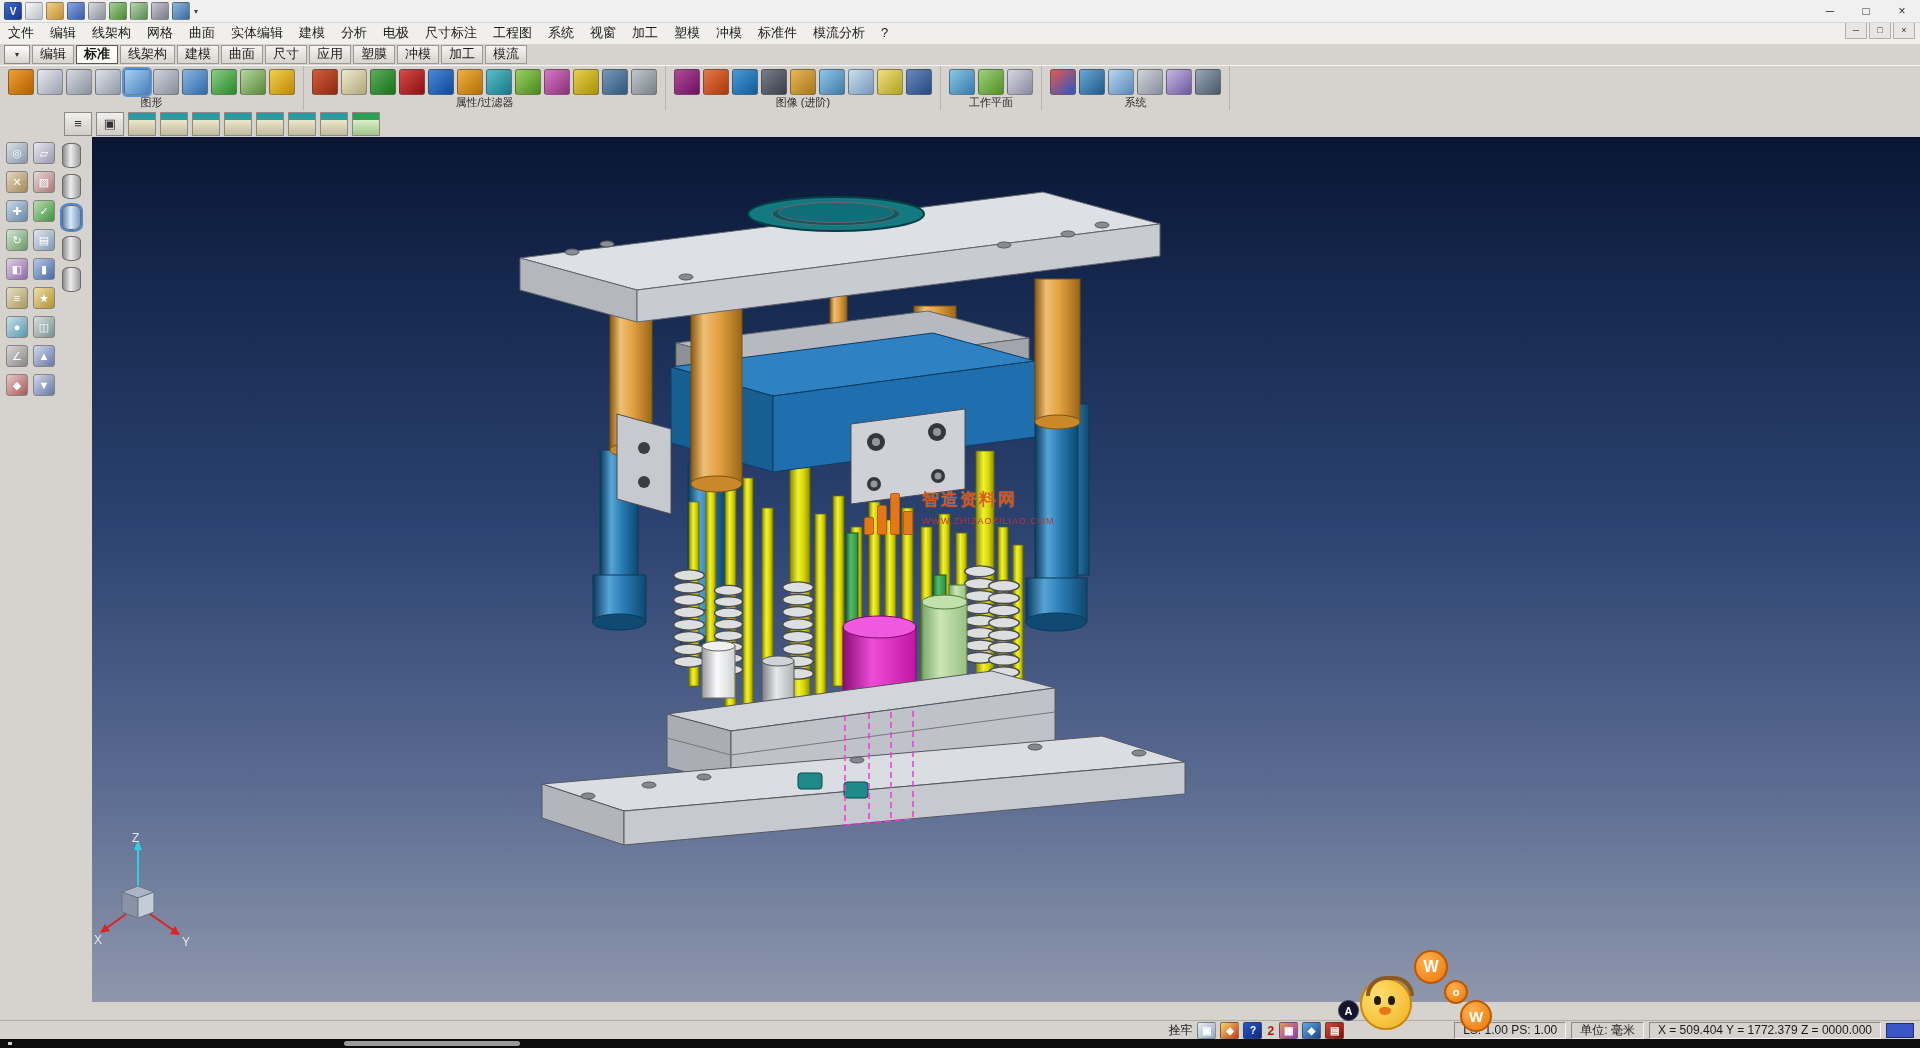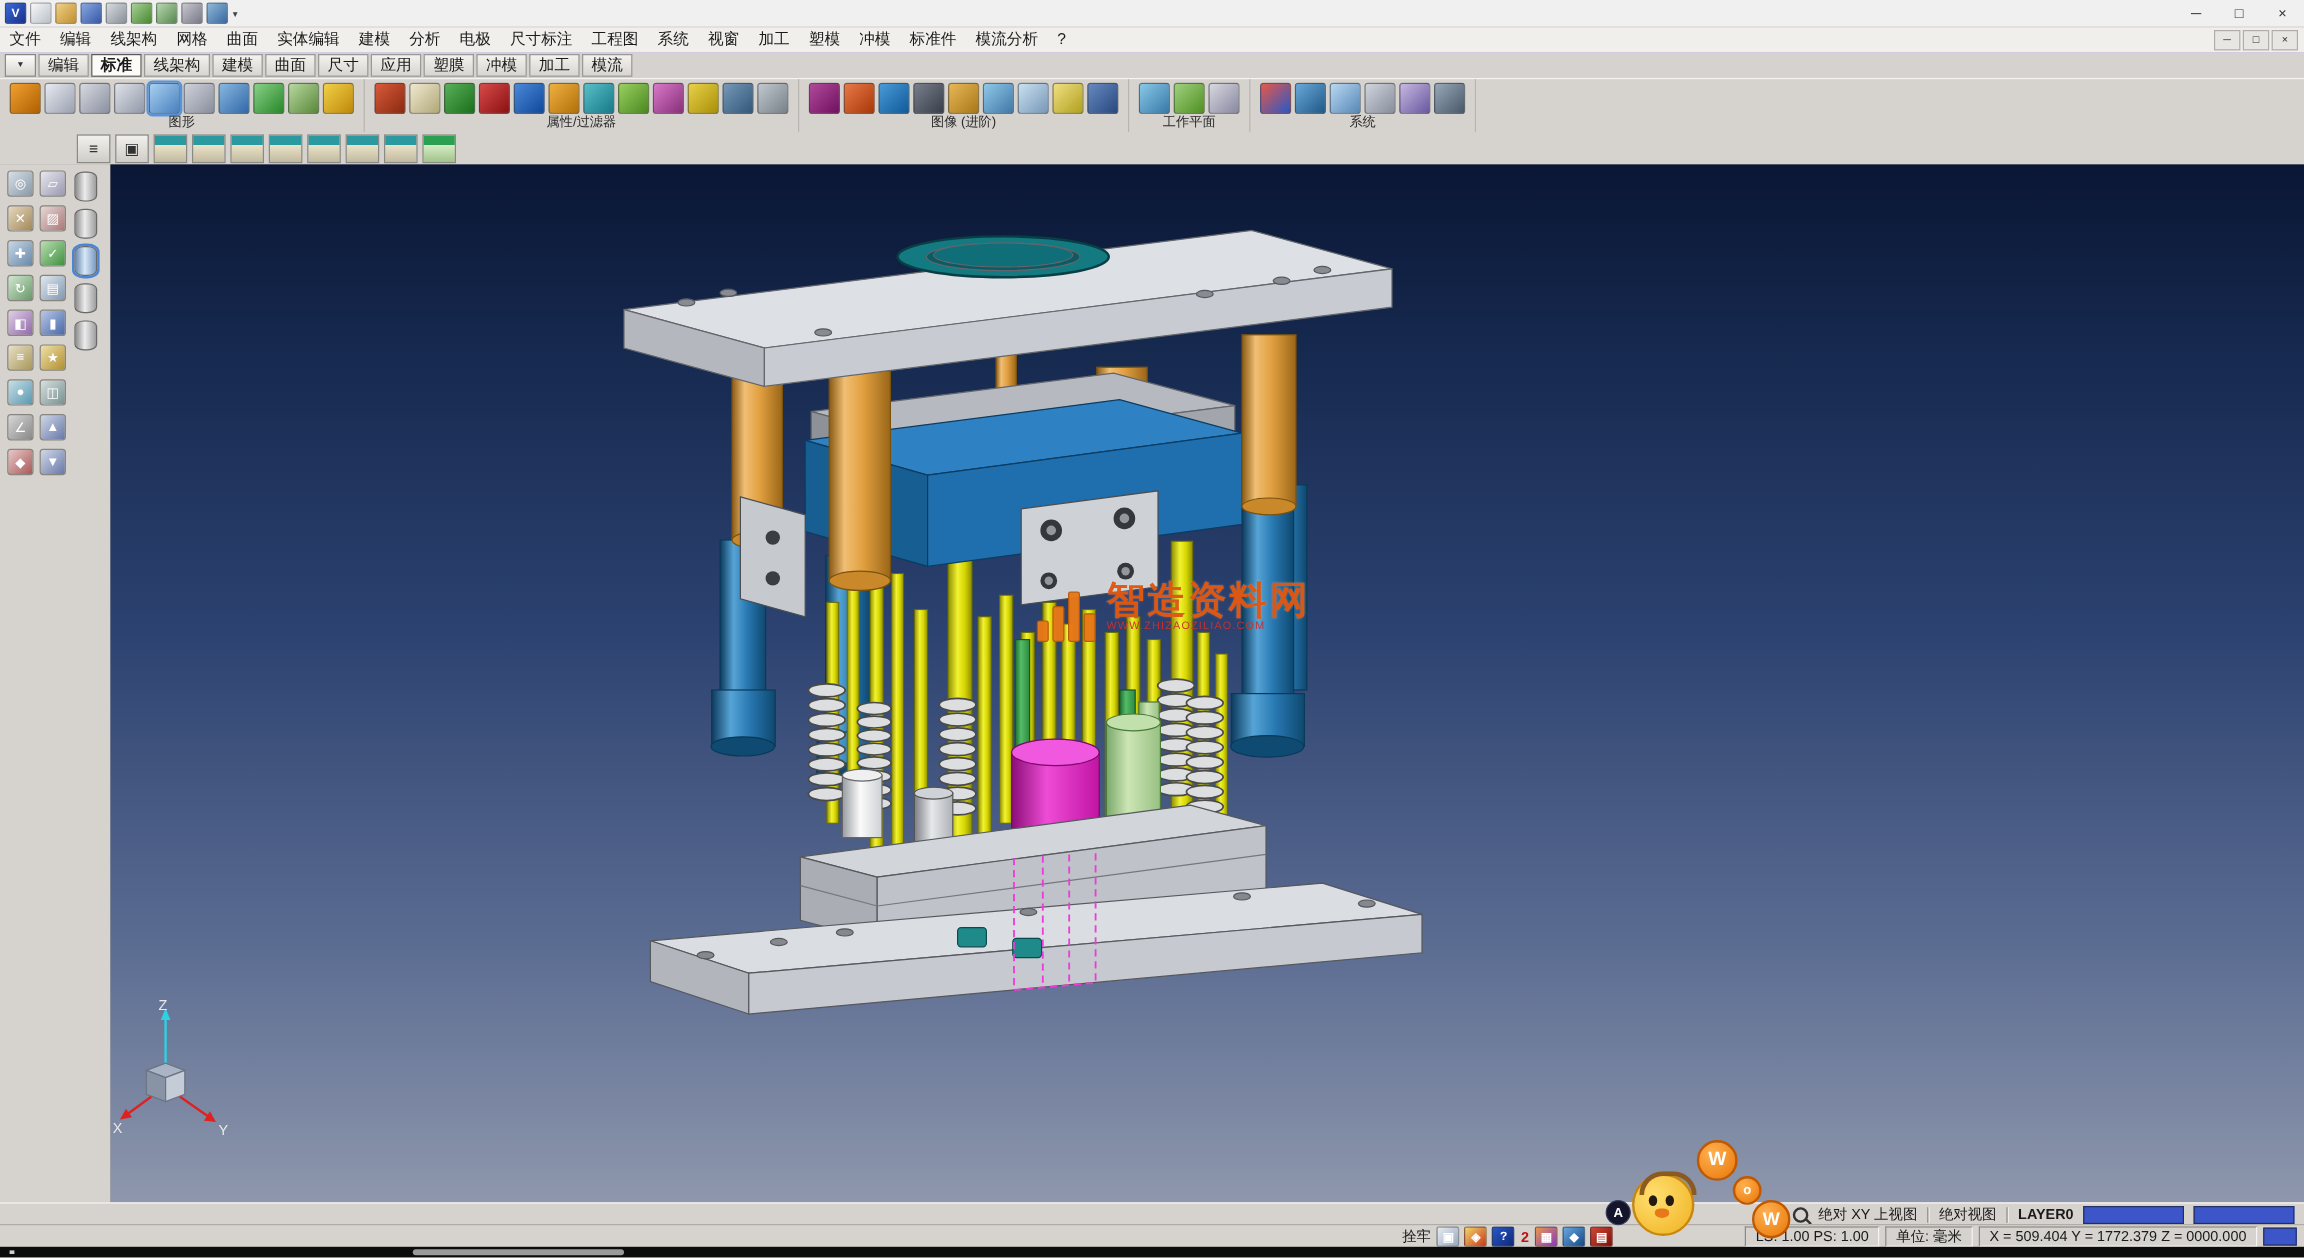--- a/index.html
+++ b/index.html
@@ -8,21 +8,21 @@
   
   .titlebar{position:absolute;left:0;top:0;right:0;height:22px;background:#f0f0f0;border-bottom:1px solid #d8d6d2;display:flex;align-items:center;z-index:30;}
   .qat{display:flex;gap:3px;padding-left:4px;align-items:center;z-index:2;}
   .q-icon{width:16px;height:16px;border-radius:2px;border:1px solid rgba(80,80,80,.4);font-size:10px;font-weight:bold;color:#fff;display:flex;align-items:center;justify-content:center;}
   .q-drop{font-size:8px;color:#444;padding:0 4px;}
   .title-text{position:absolute;left:0;right:0;text-align:center;font-size:13px;color:#1a1a1a;}
   .win-controls{position:absolute;right:0;top:0;height:22px;display:flex;z-index:2;}
   .win-btn{width:36px;display:flex;align-items:center;justify-content:center;font-size:12px;color:#333;}
 
   
-  .menubar{position:absolute;top:22px;left:0;right:0;height:22px;background:#f0efec;border-bottom:5px solid #6d28d9;display:flex;align-items:center;}
+  .menubar{position:absolute;top:22px;left:0;right:0;height:22px;background:#f0efec;border-bottom:5px solid #6d28d9;display:flex;}
   .menu-item{padding:0 8px;font-size:13px;color:#1a1a1a;line-height:22px;white-space:nowrap;}
   .child-controls{margin-left:auto;display:flex;padding-right:5px;gap:2px;}
   .child-btn{width:20px;height:15px;line-height:14px;text-align:center;font-size:9px;color:#333;border:1px solid #b0aeaa;background:#e8e6e2;}
 
   
   .tabbar{position:absolute;top:44px;left:0;right:0;height:21px;background:#d6d3ce;display:flex;align-items:center;gap:2px;padding-left:4px;}
   .tab-drop{width:24px;height:17px;border:1px solid #8a8a84;background:linear-gradient(#fdfdfb,#d8d5d0);font-size:7px;color:#333;display:flex;align-items:center;justify-content:center;}
   .tab{height:17px;line-height:15px;padding:0 7px;font-size:13px;border:1px solid #9a9a94;background:linear-gradient(#f4f2ee,#d8d5d0);color:#1a1a1a;white-space:nowrap;}
   .tab.active{background:#fcfbf8;border-color:#5a5a54;font-weight:bold;}
 
@@ -51,21 +51,21 @@
   .cyl.active{box-shadow:0 0 0 2px #4a86d8;background:linear-gradient(90deg,#6a8ab0,#d8e8f8 45%,#7a9ac0);}
 
   
   .viewport{position:absolute;top:137px;left:92px;right:0;bottom:46px;background:linear-gradient(180deg,#0a1634 0%,#16294f 18%,#2c4270 45%,#5b6c92 75%,#8e97ac 100%);overflow:hidden;}
   svg.model{position:absolute;left:0;top:0;}
 
   .watermark{position:absolute;left:772px;top:350px;display:flex;gap:9px;align-items:flex-start;opacity:.97;}
   .wm-bars{display:flex;align-items:flex-end;gap:3px;height:46px;padding-top:2px;}
   .wm-bar{width:8px;background:#e87818;border-radius:2px;border:1px solid #b85808;}
   .wm-text{display:flex;flex-direction:column;}
-  .wm-title{font-size:32px;font-weight:bold;color:#e05812;line-height:26px;letter-spacing:2px;text-shadow:0 0 2px rgba(255,255,255,.25);}
+  .wm-title{font-size:17px;font-weight:bold;color:#e05812;line-height:26px;letter-spacing:2px;text-shadow:0 0 2px rgba(255,255,255,.25);}
   .wm-sub{font-size:9px;color:#c83030;letter-spacing:1px;margin-top:3px;}
 
   .axis-triad{position:absolute;left:2px;bottom:40px;width:130px;height:130px;}
 
   
   .mascot{position:absolute;left:1338px;top:948px;width:160px;height:98px;z-index:60;}
   .m-badge{position:absolute;left:0;top:52px;width:19px;height:19px;border-radius:50%;background:#14142a;color:#fff;font-size:11px;font-weight:bold;display:flex;align-items:center;justify-content:center;border:1px solid #3a3a5a;}
   .m-head{position:absolute;left:22px;top:30px;width:48px;height:48px;border-radius:50%;background:radial-gradient(circle at 35% 35%,#ffe070,#f0b020);border:2px solid #c88810;}
   .m-eye{position:absolute;width:7px;height:9px;border-radius:50%;background:#241a10;top:16px;}
   .m-eye.l{left:12px;}.m-eye.r{left:26px;}
@@ -697,30 +697,20 @@
       <div class="m-band"></div>
       <div class="m-eye l"></div>
         <div class="m-eye r"></div>
       <div class="m-beak"></div>
     </div>
     <div class="m-bubble m-b1">W</div>
     <div class="m-bubble m-b2">o</div>
     <div class="m-bubble m-b3">W</div>
   </div>
 
-  <div class="status1">
-    <span class="mag"></span>
-    <span>绝对 XY 上视图</span>
-    <span class="vsep"></span>
-    <span>绝对视图</span>
-    <span class="vsep"></span>
-    <span class="layer-name">LAYER0</span>
-    <span class="pbar"></span>
-    <span class="pbar"></span>
-  </div>
 
   <div class="status2">
     <span>拴牢</span>
     <span style="display:flex;gap:4px">
 
     <span class="st-icon" style="background: linear-gradient(135deg, rgb(232, 236, 240) 0%, rgb(152, 168, 192) 100%);">
           <span>▣</span>
         </span>
         <span class="st-icon" style="background: linear-gradient(135deg, rgb(240, 216, 104) 0%, rgb(200, 56, 32) 100%);">
           <span>◈</span>

